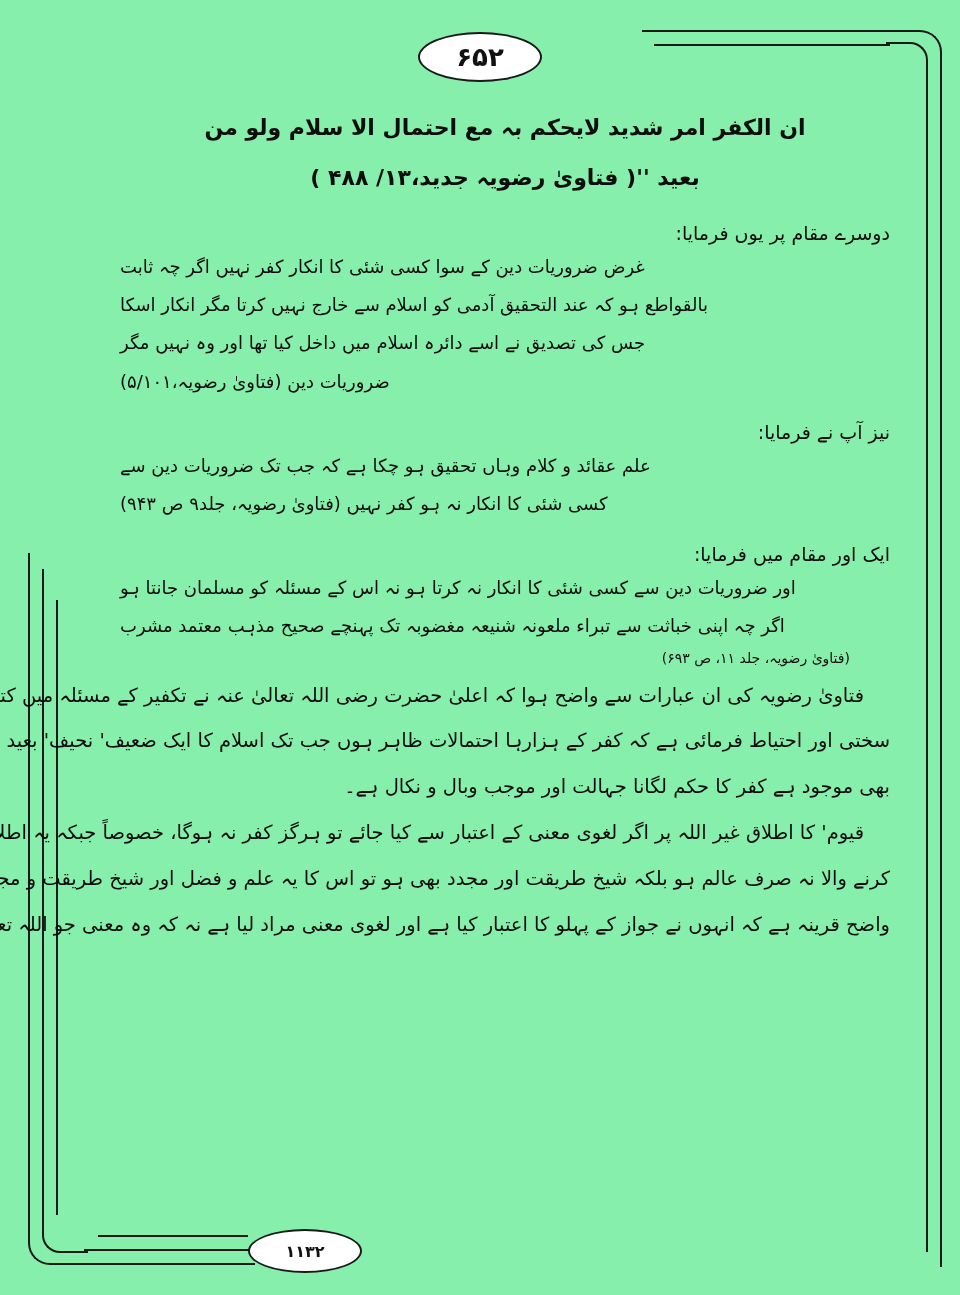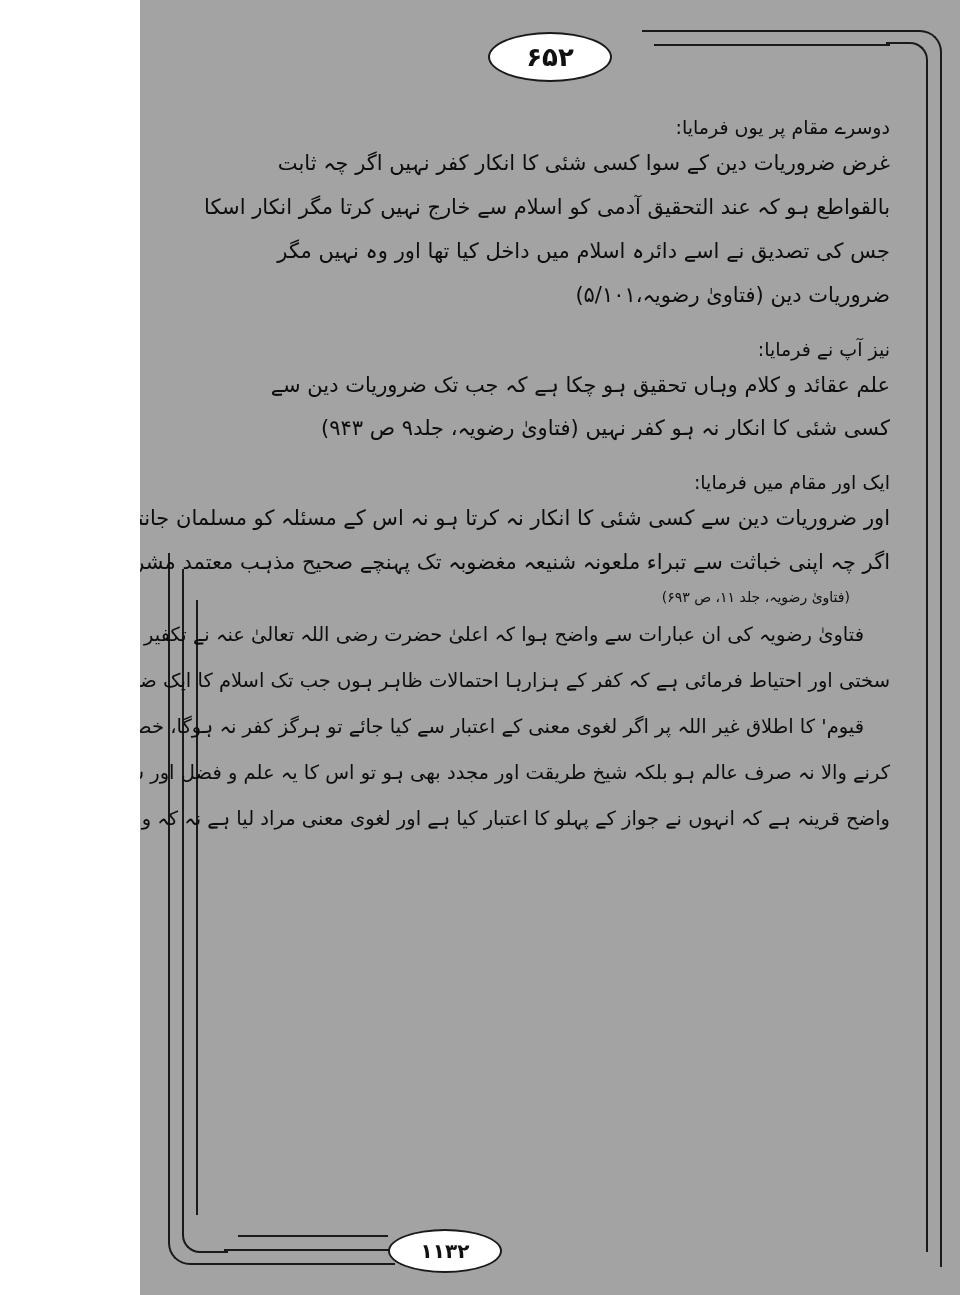--- a/index.html
+++ b/index.html
@@ -5,23 +5,23 @@
   html, body {
     margin: 0;
     padding: 0;
     background: #ffffff;
   }
   body {
     font-family: "DejaVu Sans", sans-serif;
   }
   .page {
     position: relative;
-    width: 820px;
+    width: 960px;
     height: 1295px;
-    background: #a3a3a3;
+    background: #86efac;
     overflow: hidden;
   }
 
   
   .frame-line {
     position: absolute;
     background: #1a1a1a;
   }
   .frame-v { width: 2px; }
   .frame-h { height: 2px; }
@@ -76,21 +76,21 @@
     transform: translateX(-50%);
     width: 120px;
     height: 46px;
     font-size: 26px;
   }
   .page-num-bottom {
     bottom: 22px;
     left: 248px;
     width: 110px;
     height: 40px;
-    font-size: 20px;
+    font-size: 16px;
   }
 
   
   .body {
     position: absolute;
     top: 100px;
     right: 70px;
     left: 120px;
     bottom: 80px;
     direction: rtl;
@@ -117,22 +117,22 @@
   .ref.right { text-align: right; }
   .ref.center{ text-align: center; }
 
   .lead {
     font-size: 19px;
     text-align: right;
     margin: 10px 0 6px 0;
   }
 
   .quote {
-    font-size: 21px;
-    text-align: right;
+    font-size: 18px;
+    text-align: left;
     line-height: 1.9;
     margin: 4px 0;
   }
   .quote-ar {
     font-size: 22px;
     text-align: center;
     line-height: 2;
     font-weight: bold;
     margin: 6px 0 0 0;
   }
@@ -169,20 +169,24 @@
   <div class="corner corner-bl"></div>
   <div class="corner corner-bl2"></div>
 
   <div class="page-num page-num-top">۶۵۲</div>
   <div class="page-num page-num-bottom">۱۱۳۲</div>
 
   <div class="body">
 
 
 
+    <div class="p-block">
+      <div class="line quote-ar">ان الکفر امر شدید لایحکم بہ مع احتمال الا سلام ولو من</div>
+      <div class="line quote-ar">بعید ''( فتاویٰ رضویہ جدید،۱۳/ ۴۸۸ )</div>
+    </div>
 
     <div class="spacer-sm"></div>
 
     <div class="line lead">دوسرے مقام پر یوں فرمایا:</div>
 
     <div class="p-block">
       <div class="line quote">غرض ضروریات دین کے سوا کسی شئی کا انکار کفر نہیں اگر چہ ثابت</div>
       <div class="line quote">بالقواطع ہو کہ عند التحقیق آدمی کو اسلام سے خارج نہیں کرتا مگر انکار اسکا</div>
       <div class="line quote">جس کی تصدیق نے اسے دائرہ اسلام میں داخل کیا تھا اور وہ نہیں مگر</div>
       <div class="line quote">ضروریات دین (فتاویٰ رضویہ،۵/۱۰۱)</div>
@@ -204,20 +208,21 @@
     <div class="p-block">
       <div class="line quote">اور ضروریات دین سے کسی شئی کا انکار نہ کرتا ہو نہ اس کے مسئلہ کو مسلمان جانتا ہو</div>
       <div class="line quote">اگر چہ اپنی خباثت سے تبراء ملعونہ شنیعہ مغضوبہ تک پہنچے صحیح مذہب معتمد مشرب</div>
     </div>
 
     <div class="line ref right" style="text-align:right; padding-right:40px;">(فتاویٰ رضویہ، جلد ۱۱، ص ۶۹۳)</div>
 
     <div class="p-block">
       <div class="line para indent">فتاویٰ رضویہ کی ان عبارات سے واضح ہوا کہ اعلیٰ حضرت رضی اللہ تعالیٰ عنہ نے تکفیر کے مسئلہ میں کتنی</div>
       <div class="line para">سختی اور احتیاط فرمائی ہے کہ کفر کے ہزارہا احتمالات ظاہر ہوں جب تک اسلام کا ایک ضعیف' نحیف' بعید احتمال</div>
+      <div class="line para">بھی موجود ہے کفر کا حکم لگانا جہالت اور موجب وبال و نکال ہے۔</div>
     </div>
 
     <div class="p-block">
       <div class="line para indent">قیوم' کا اطلاق غیر اللہ پر اگر لغوی معنی کے اعتبار سے کیا جائے تو ہرگز کفر نہ ہوگا، خصوصاً جبکہ یہ اطلاق</div>
       <div class="line para">کرنے والا نہ صرف عالم ہو بلکہ شیخ طریقت اور مجدد بھی ہو تو اس کا یہ علم و فضل اور شیخ طریقت و مجدد ہونا خود</div>
       <div class="line para">واضح قرینہ ہے کہ انہوں نے جواز کے پہلو کا اعتبار کیا ہے اور لغوی معنی مراد لیا ہے نہ کہ وہ معنی جو اللہ تعالیٰ کی</div>
     </div>
 
   </div>
 </div>

